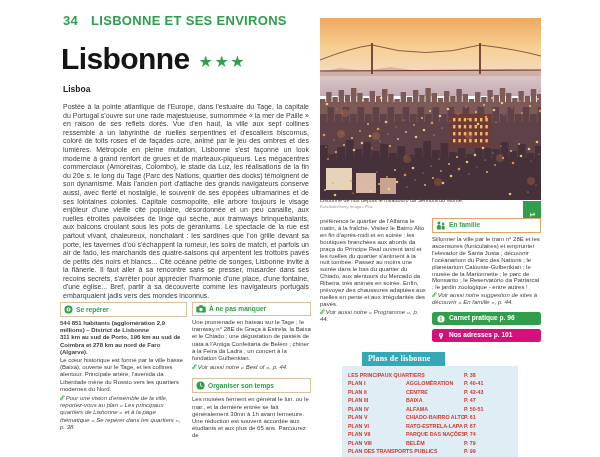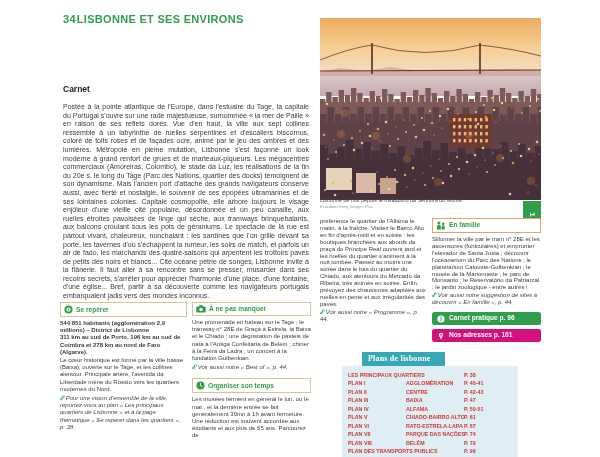--- a/index.html
+++ b/index.html
@@ -1,20 +1,20 @@
 <!DOCTYPE html>
 <html style="--green: #319e4b; --magenta: #d4107a; --teal: #35a7b5; --tablebg: #dfeef4; --red: #d2352f;"><head>
 <meta charset="utf-8">
 <style>
   html,body{margin:0;padding:0;background:#fff;}
   .page{position:relative;width:600px;height:457px;background:#fff;overflow:hidden;
         font-family:"Liberation Sans","DejaVu Sans",sans-serif;color:#3b3b3b;}
   
-  .runhead{position:absolute;left:63px;top:13px;display:flex;gap:1px;align-items:baseline;
-           color:var(--green);font-weight:bold;font-size:11px;letter-spacing:.3px;}
+  .runhead{position:absolute;left:63px;top:13px;display:flex;gap:13px;align-items:baseline;
+           color:var(--green);font-weight:bold;font-size:13px;letter-spacing:.3px;}
   
   .title-row{position:absolute;left:61px;top:44px;display:flex;align-items:center;gap:9px;}
   .title-row h1{margin:0;font-size:30px;line-height:30px;font-weight:bold;color:#141414;letter-spacing:-.6px;}
   .stars{color:var(--green);font-size:16px;letter-spacing:1.5px;padding-top:4px;}
   .subtitle{position:absolute;left:63px;top:84px;font-size:8.5px;font-weight:bold;color:#222;}
   
   .intro{position:absolute;left:63px;top:103px;width:246px;font-size:7px;line-height:8.6px;
          text-align:justify;color:#3b3b3b;}
   
   .sbox{position:absolute;font-size:6px;line-height:7.2px;color:#3c3c3c;}
@@ -57,21 +57,25 @@
 </head>
 <body>
 
 <div class="page">
 
   <div class="runhead">
     <span>34</span>
     <span>LISBONNE ET SES ENVIRONS</span>
   </div>
 
-  <div class="subtitle">Carnet</div>
+  <div class="title-row">
+    <h1>Lisbonne</h1>
+    <span class="stars">★★★</span>
+  </div>
+  <div class="subtitle">Lisboa</div>
 
   <div class="intro">Postée à la pointe atlantique de l'Europe, dans l'estuaire du Tage, la capitale du Portugal s'ouvre sur une rade majestueuse, surnommée « la mer de Paille » en raison de ses reflets dorés. Vue d'en haut, la ville aux sept collines ressemble à un labyrinthe de ruelles serpentines et d'escaliers biscornus, coloré de toits roses et de façades ocre, animé par le jeu des ombres et des lumières. Métropole en pleine mutation, Lisbonne s'est façonné un look moderne à grand renfort de grues et de marteaux-piqueurs. Les mégacentres commerciaux (Amoreiras, Colombo), le stade da Luz, les réalisations de la fin du 20e s. le long du Tage (Parc des Nations, quartier des docks) témoignent de son dynamisme. Mais l'ancien port d'attache des grands navigateurs conserve aussi, avec fierté et nostalgie, le souvenir de ses épopées ultramarines et de ses lointaines colonies. Capitale cosmopolite, elle arbore toujours le visage enjôleur d'une vieille cité populaire, désordonnée et un peu canaille, aux ruelles étroites pavoisées de linge qui sèche, aux tramways brinquebalants, aux balcons croulant sous les pots de géraniums. Le spectacle de la rue est partout vivant, chaleureux, nonchalant : les sardines que l'on grille devant sa porte, les tavernes d'où s'échappent la rumeur, les soirs de match, et parfois un air de fado, les marchands des quatre-saisons qui arpentent les trottoirs pavés de petits dés noirs et blancs... Cité océane pétrie de songes, Lisbonne invite à la flânerie. Il faut aller à sa rencontre sans se presser, musarder dans ses recoins secrets, s'arrêter pour apprécier l'harmonie d'une place, d'une fontaine, d'une église... Bref, partir à sa découverte comme les navigateurs portugais embarquaient jadis vers des mondes inconnus.</div>
 
   <div class="photo">
     <svg width="221" height="182" viewBox="0 0 221 182">
       <defs>
         <linearGradient id="sky" x1="0" y1="0" x2="0" y2="1">
           <stop offset="0" stop-color="#eda95f"></stop>
           <stop offset="0.5" stop-color="#f6cf92"></stop>
           <stop offset="1" stop-color="#f3ddc4"></stop>

